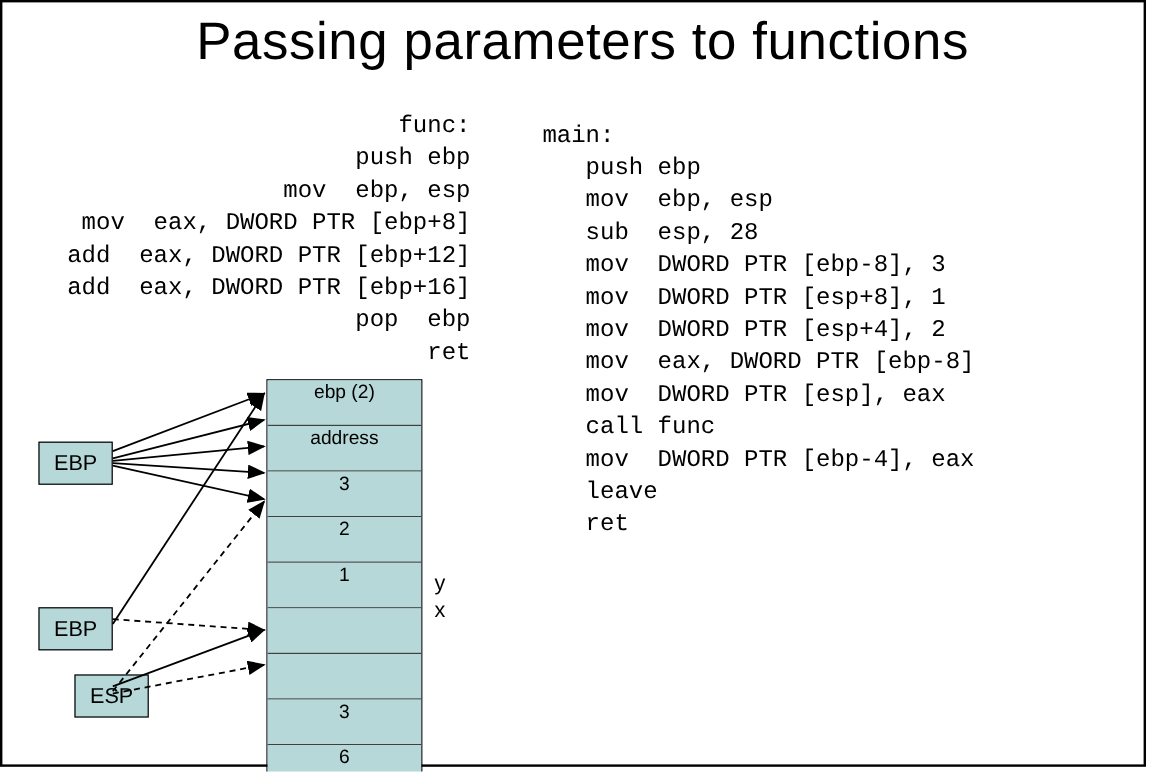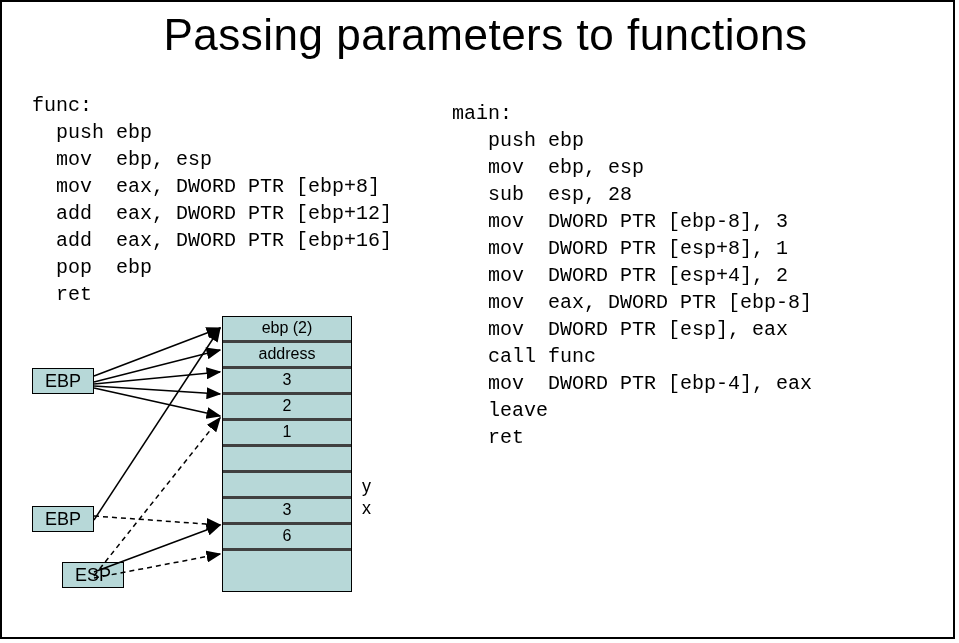--- a/index.html
+++ b/index.html
@@ -27,52 +27,52 @@
     font-weight: normal;
     letter-spacing: 0.5px;
   }
   .code {
     font-family: "Courier New", monospace;
     font-size: 20px;
     line-height: 1.35;
     white-space: pre;
     position: absolute;
   }
-  .code-left { left: 30px; top: 90px; }
+  .code-left { left: 30px; top: 90px; text-align: right; }
   .code-right { left: 450px; top: 98px; }
 
   .diagram {
     position: absolute;
     left: 30px;
     top: 308px;
     width: 400px;
     height: 320px;
   }
   .reg-box {
     position: absolute;
     border: 1px solid #000;
     background: #b7d8d8;
     font-family: Arial, sans-serif;
     font-size: 18px;
     width: 62px;
-    height: 26px;
+    height: 36px;
     display: flex;
     align-items: center;
     justify-content: center;
   }
   .stack {
     position: absolute;
     left: 190px;
     top: 6px;
     width: 130px;
     border: 1px solid #000;
   }
   .slot {
-    height: 26px;
-    border-bottom: 3px solid #404040;
+    height: 38px;
+    border-bottom: 1px solid #404040;
     background: #b7d8d8;
     font-family: Arial, sans-serif;
     font-size: 16px;
     text-align: center;
     line-height: 22px;
   }
   .slot:last-child { border-bottom: none; }
   .slot.big { height: 40px; }
   .side-label {
     position: absolute;

